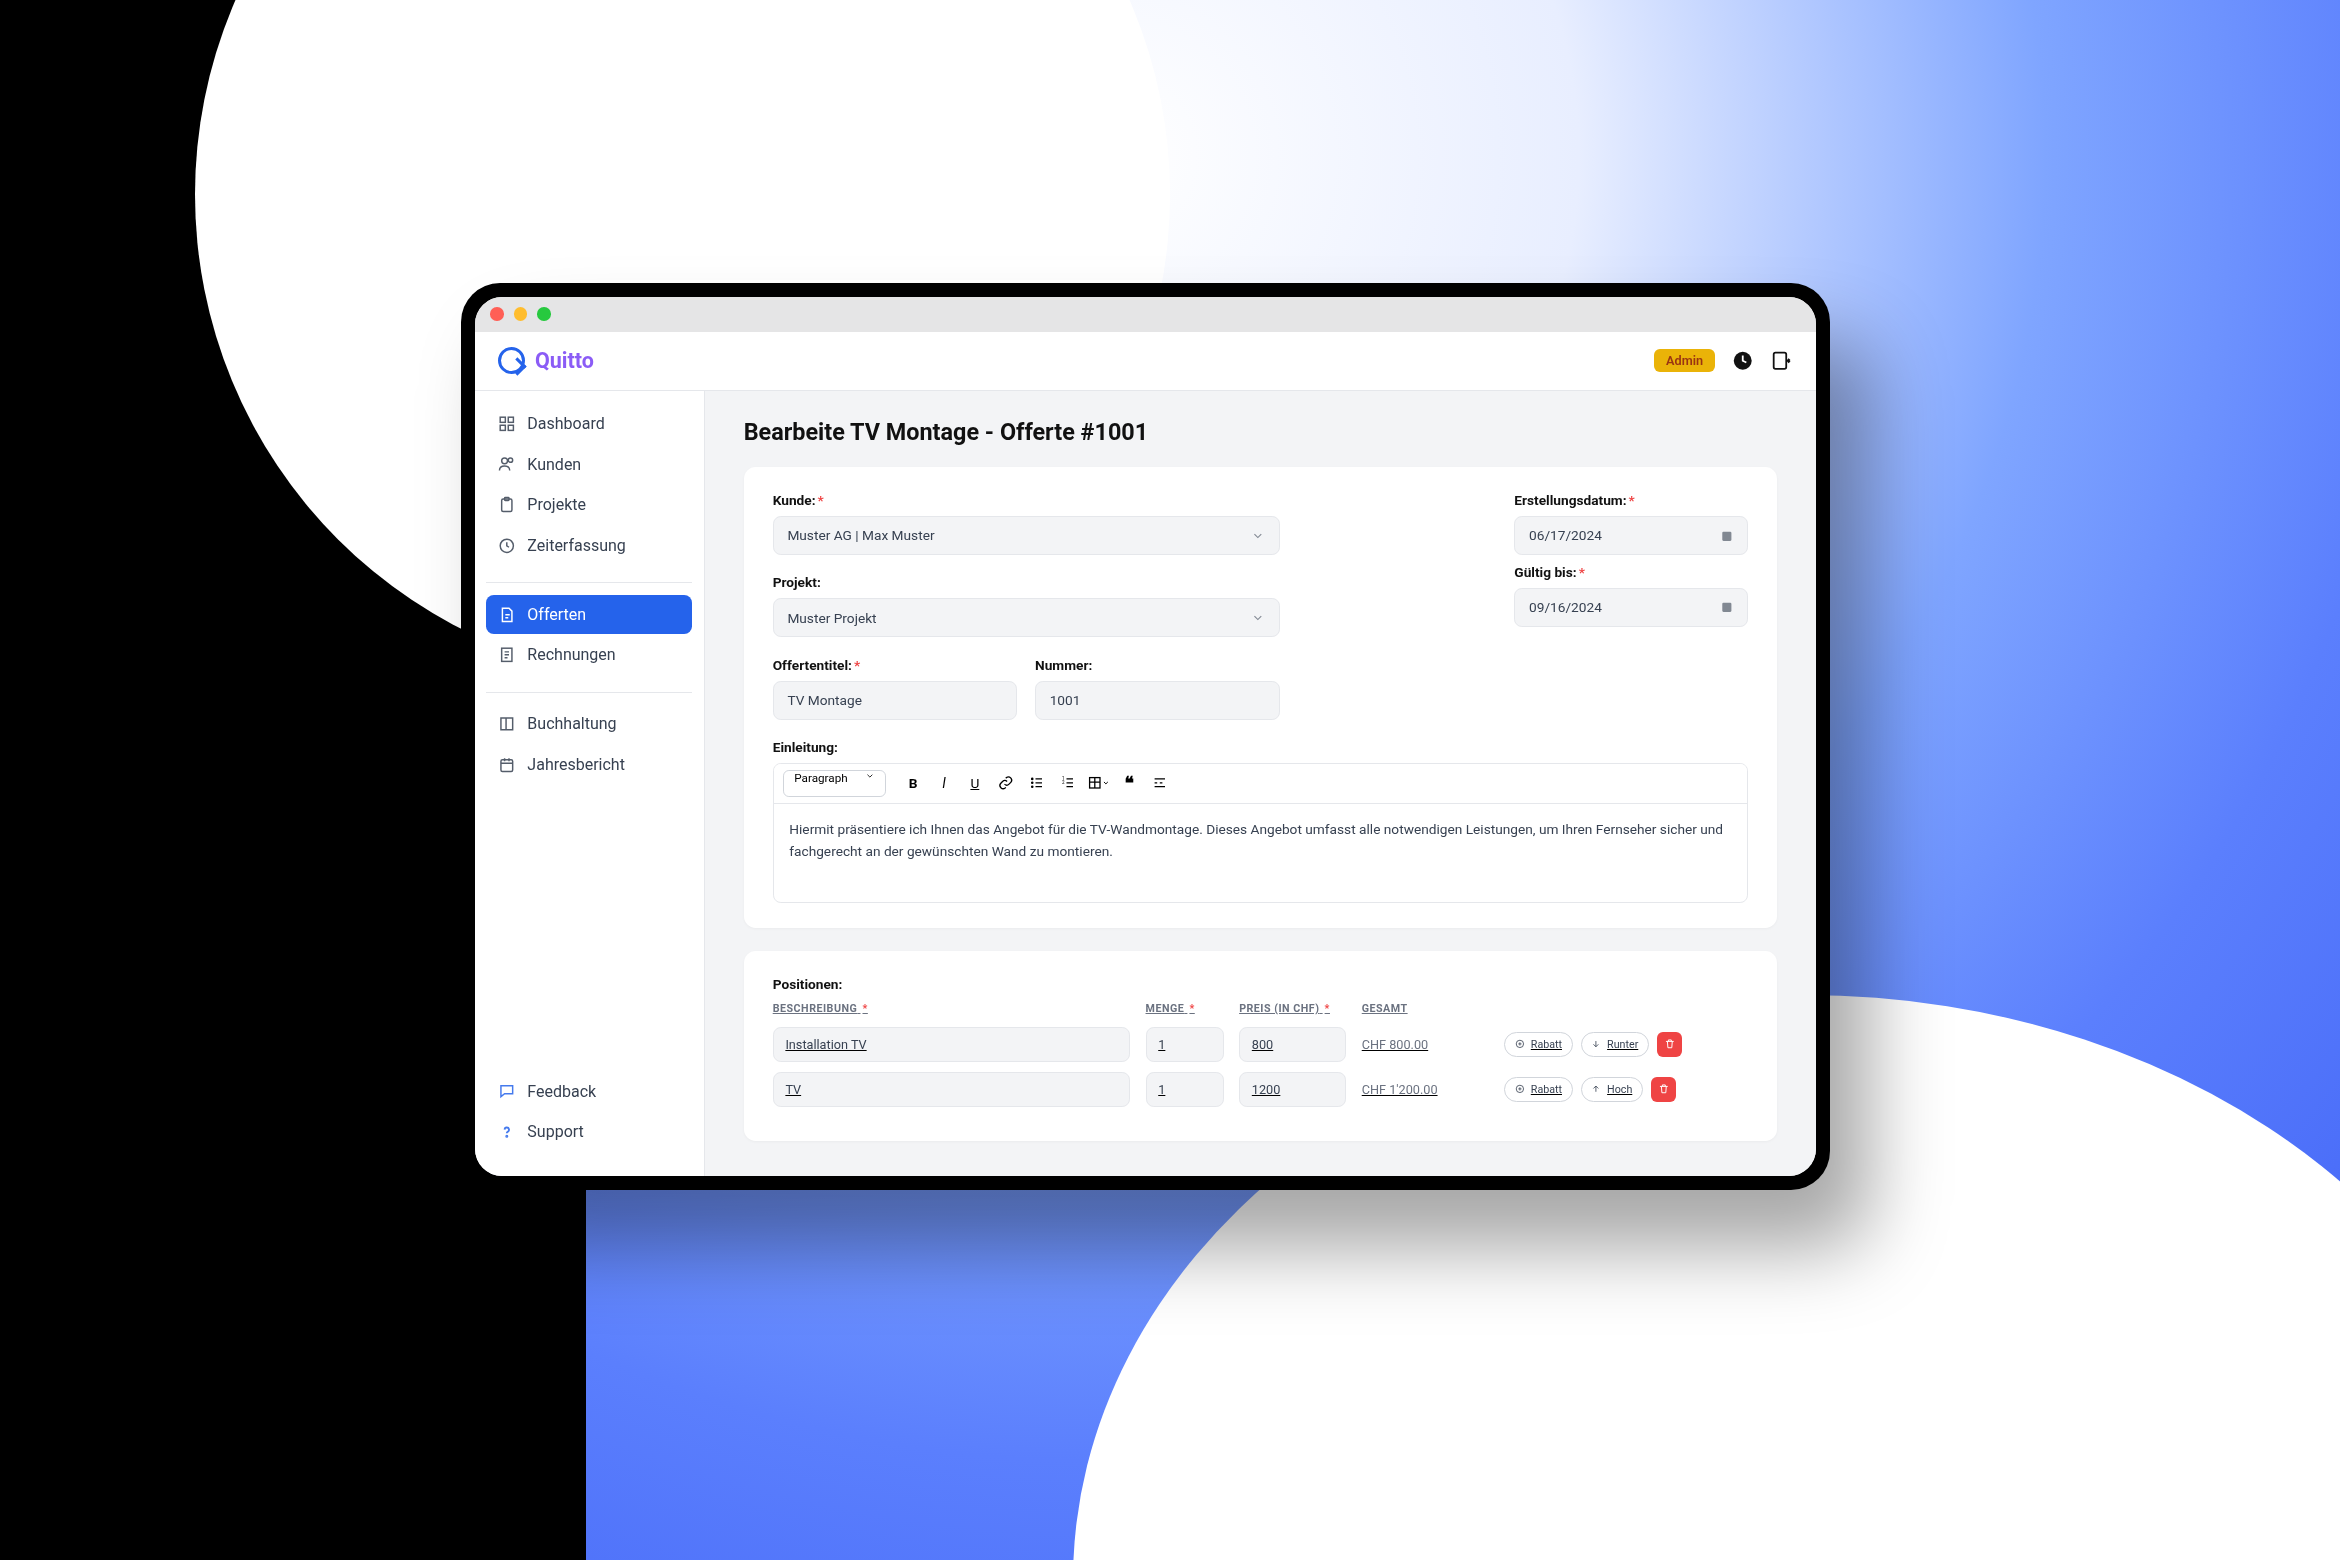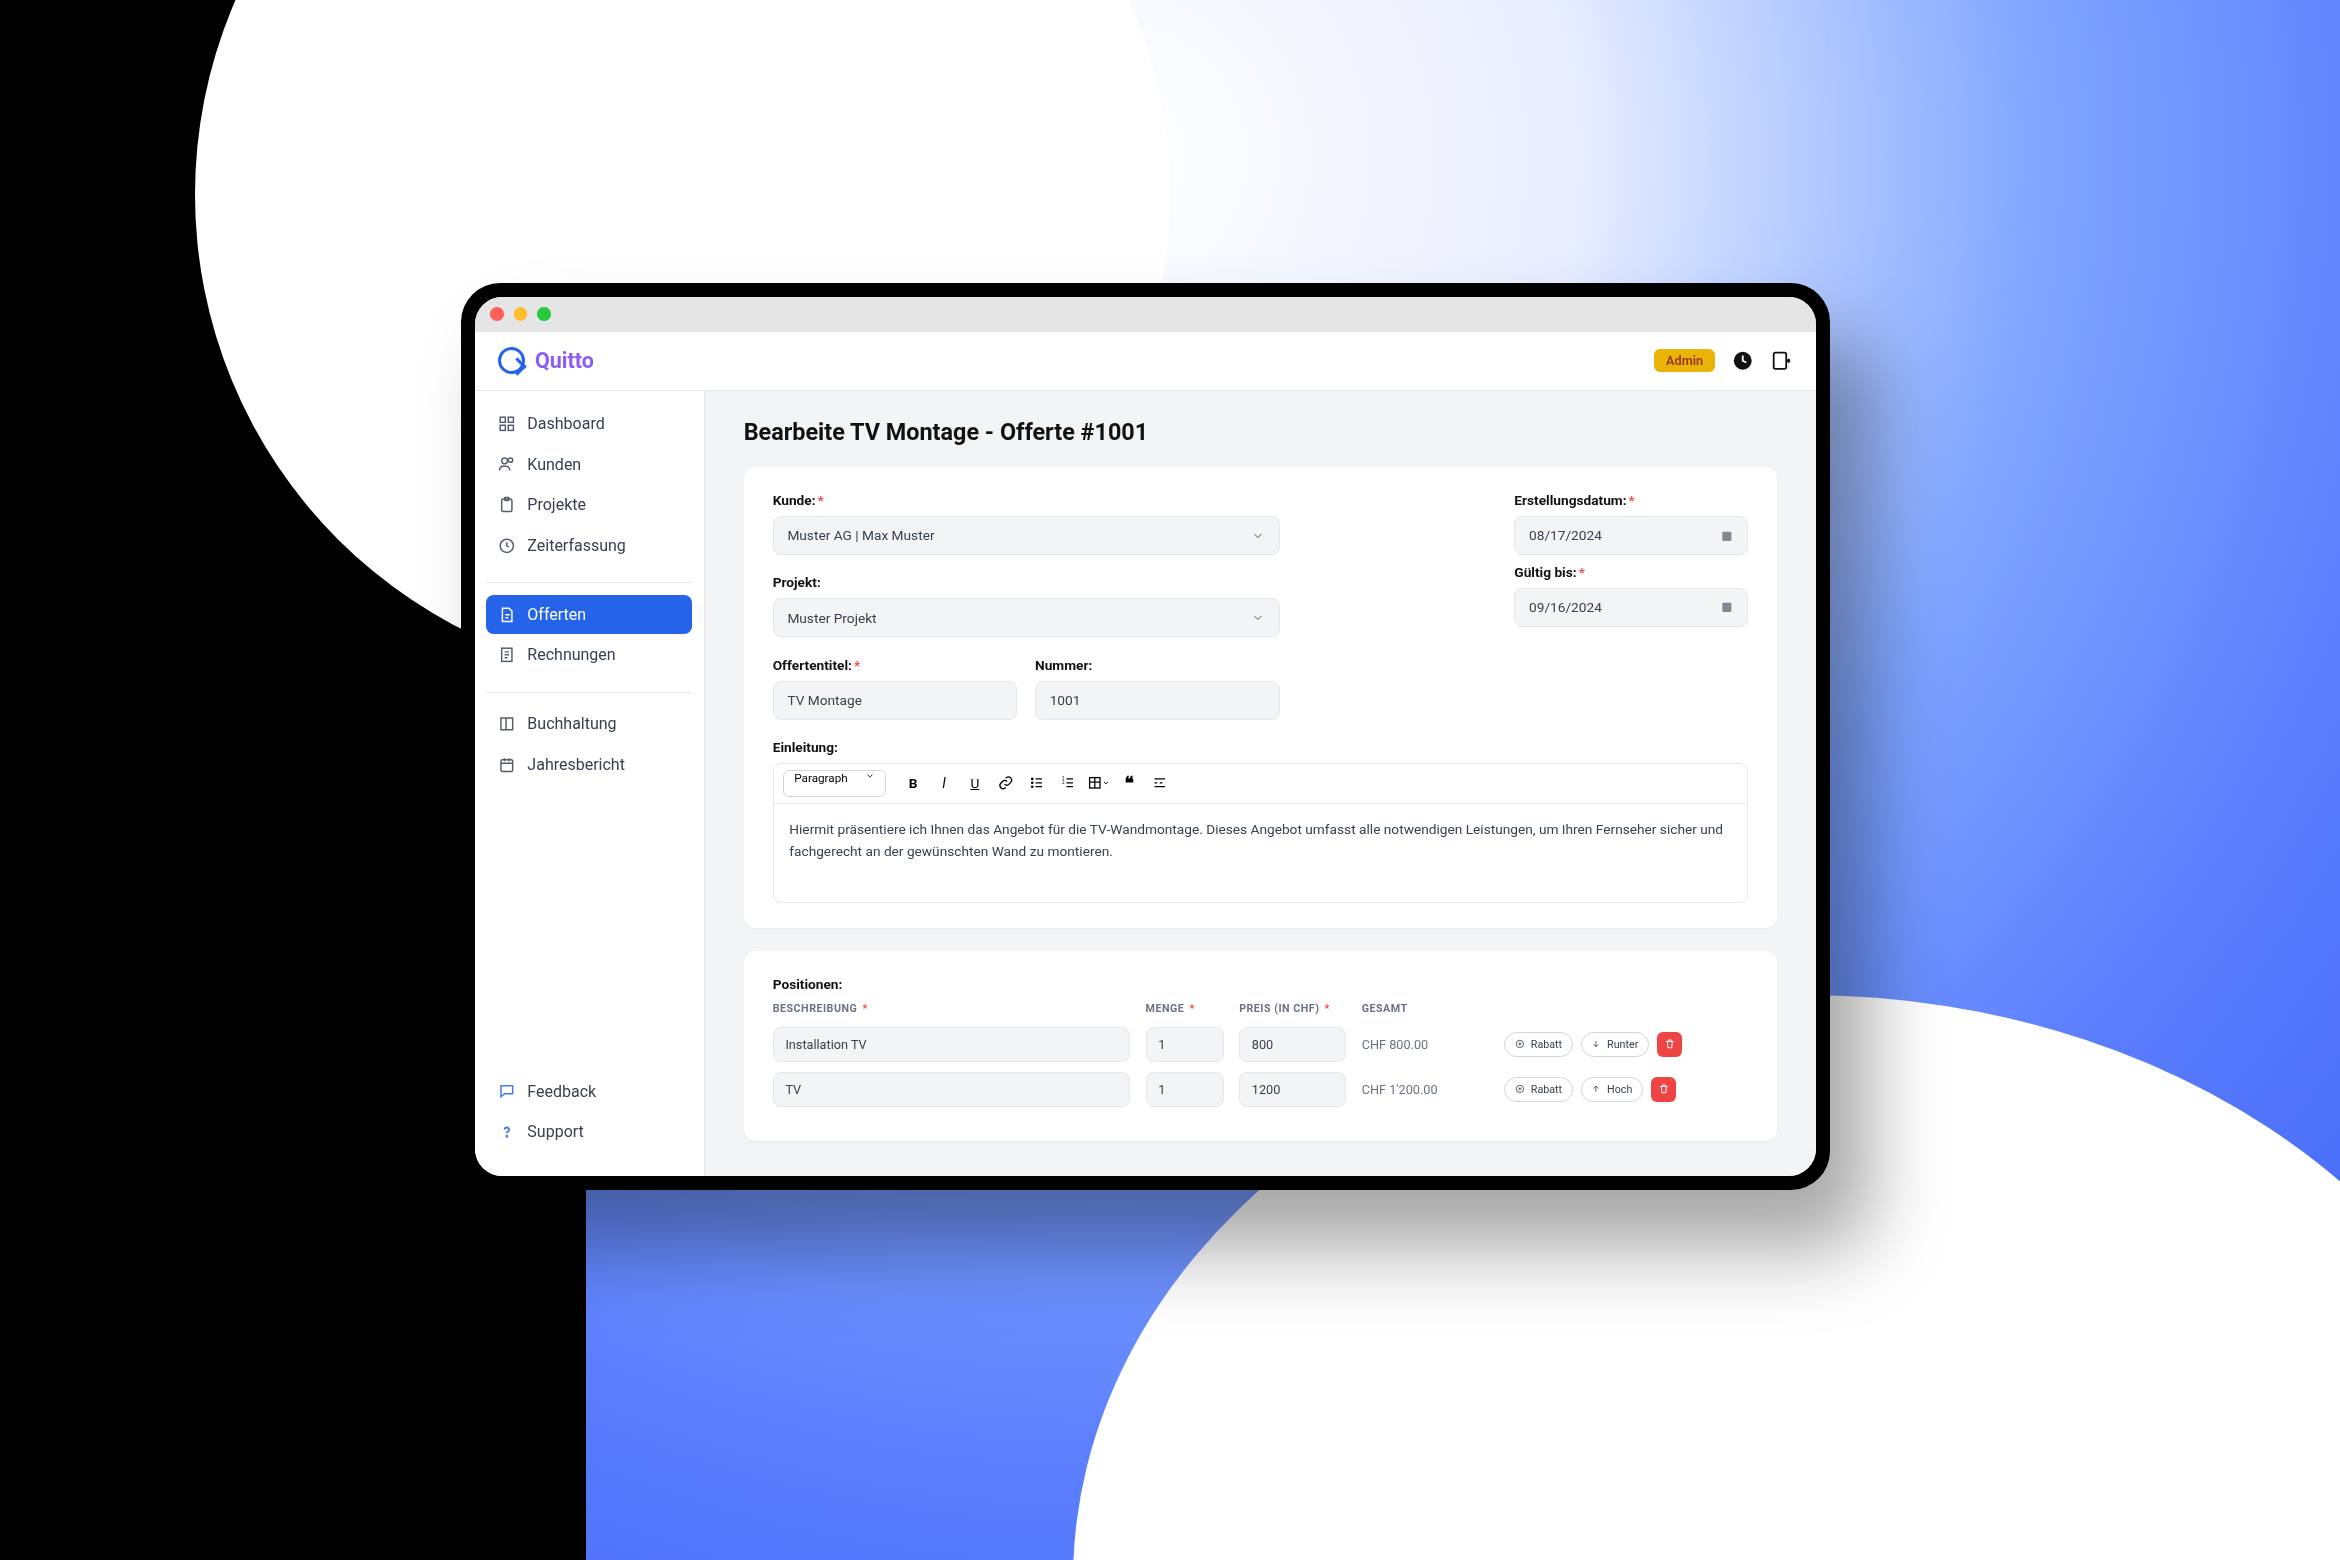--- a/index.html
+++ b/index.html
@@ -211,20 +211,21 @@
   line-height: 1.6;
   min-height: 98px;
 }
 
 
 .pos-header, .pos-row {
   display: grid;
   grid-template-columns: 1fr 78px 107px 127px 244px;
   gap: 15.6px;
   align-items: center;
+  text-decoration: underline;
 }
 .pos-header {
   font-size: 10.7px;
   font-weight: 700;
   color: #6b7280;
   letter-spacing: 0.5px;
   text-transform: uppercase;
   margin-bottom: 11.7px;
 }
 .pos-row { margin-bottom: 9.8px; }
@@ -419,21 +420,21 @@
                   <div class="input">
                       <span>1001</span>
                     </div>
                 </div>
               </div>
             </div>
             <div class="form-col right">
               <div class="field">
                 <div class="label"><span>Erstellungsdatum:</span><span class="req">*</span></div>
                 <div class="date-input">
-                  <span>08/17/2024</span>
+                  <span>06/17/2024</span>
                   <svg class="cal" viewBox="0 0 24 24" fill="currentColor">
                       <rect x="4" y="5" width="16" height="16" rx="2"></rect>
                     </svg>
                 </div>
               </div>
               <div class="field">
                 <div class="label"><span>Gültig bis:</span><span class="req">*</span></div>
                 <div class="date-input">
                   <span>09/16/2024</span>
                   <svg class="cal" viewBox="0 0 24 24" fill="currentColor">

